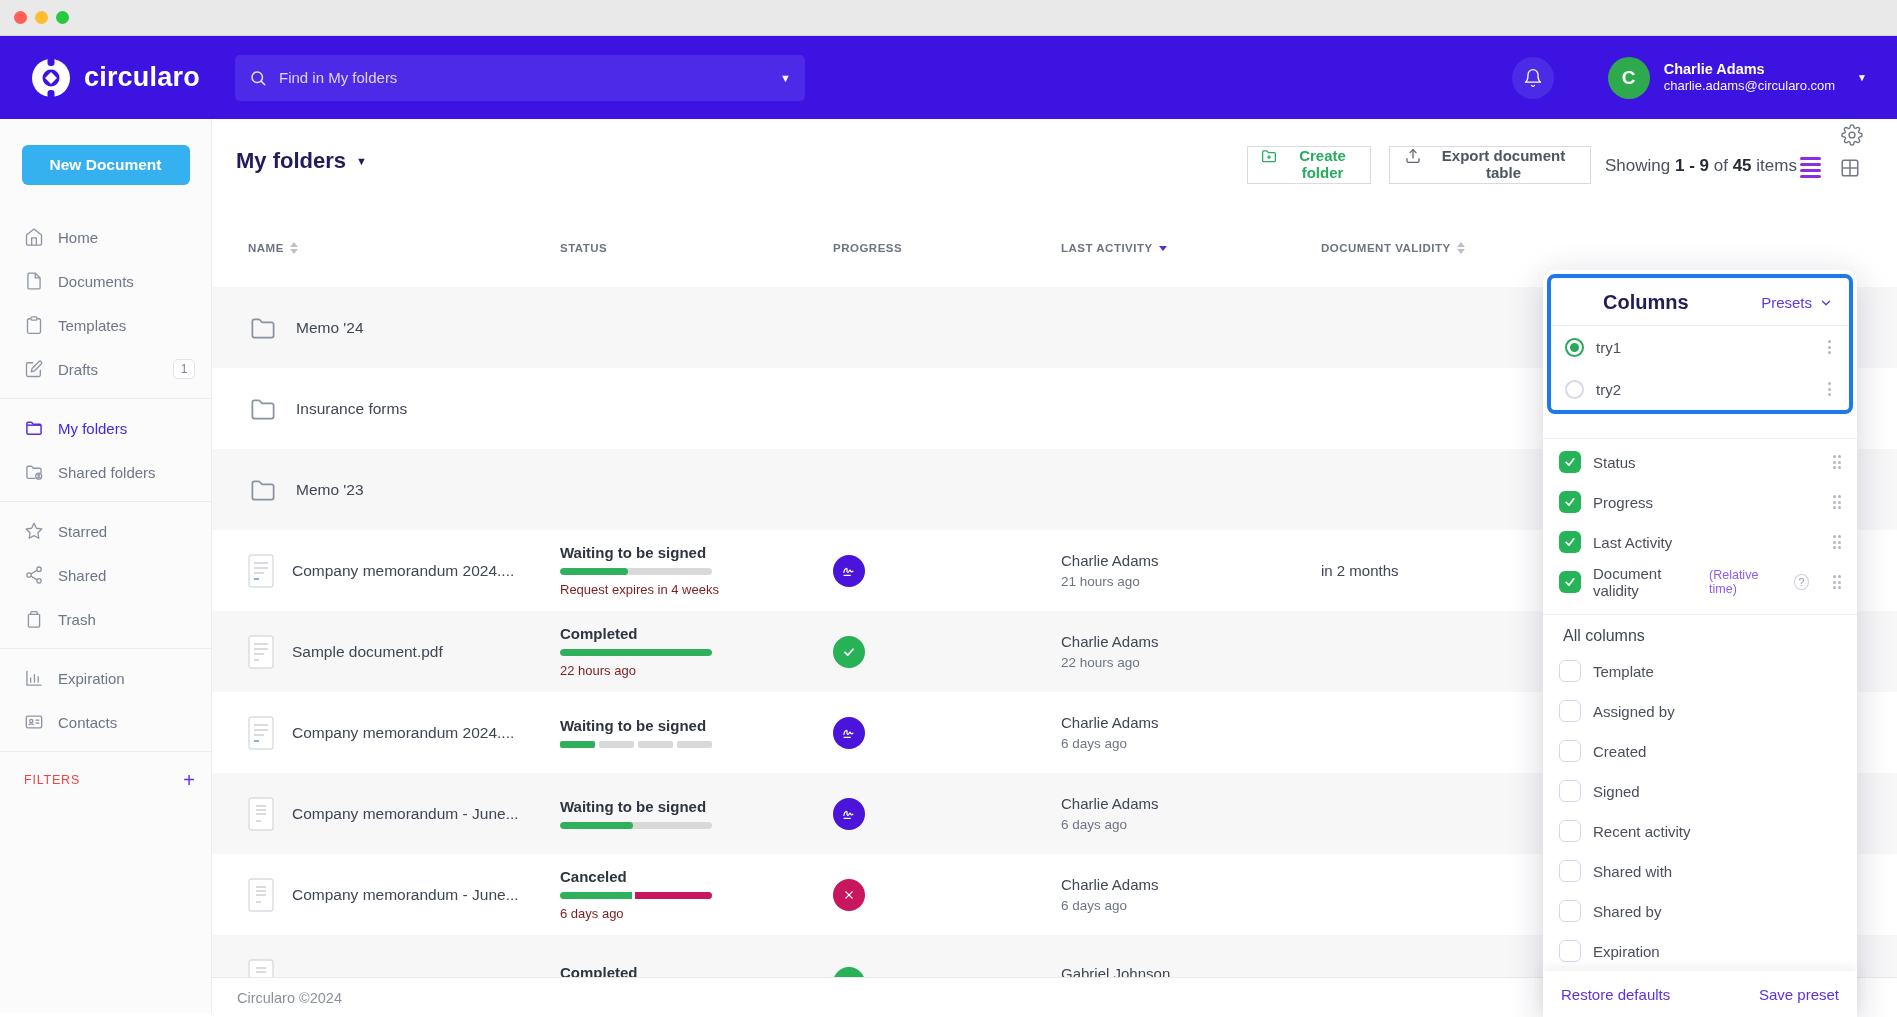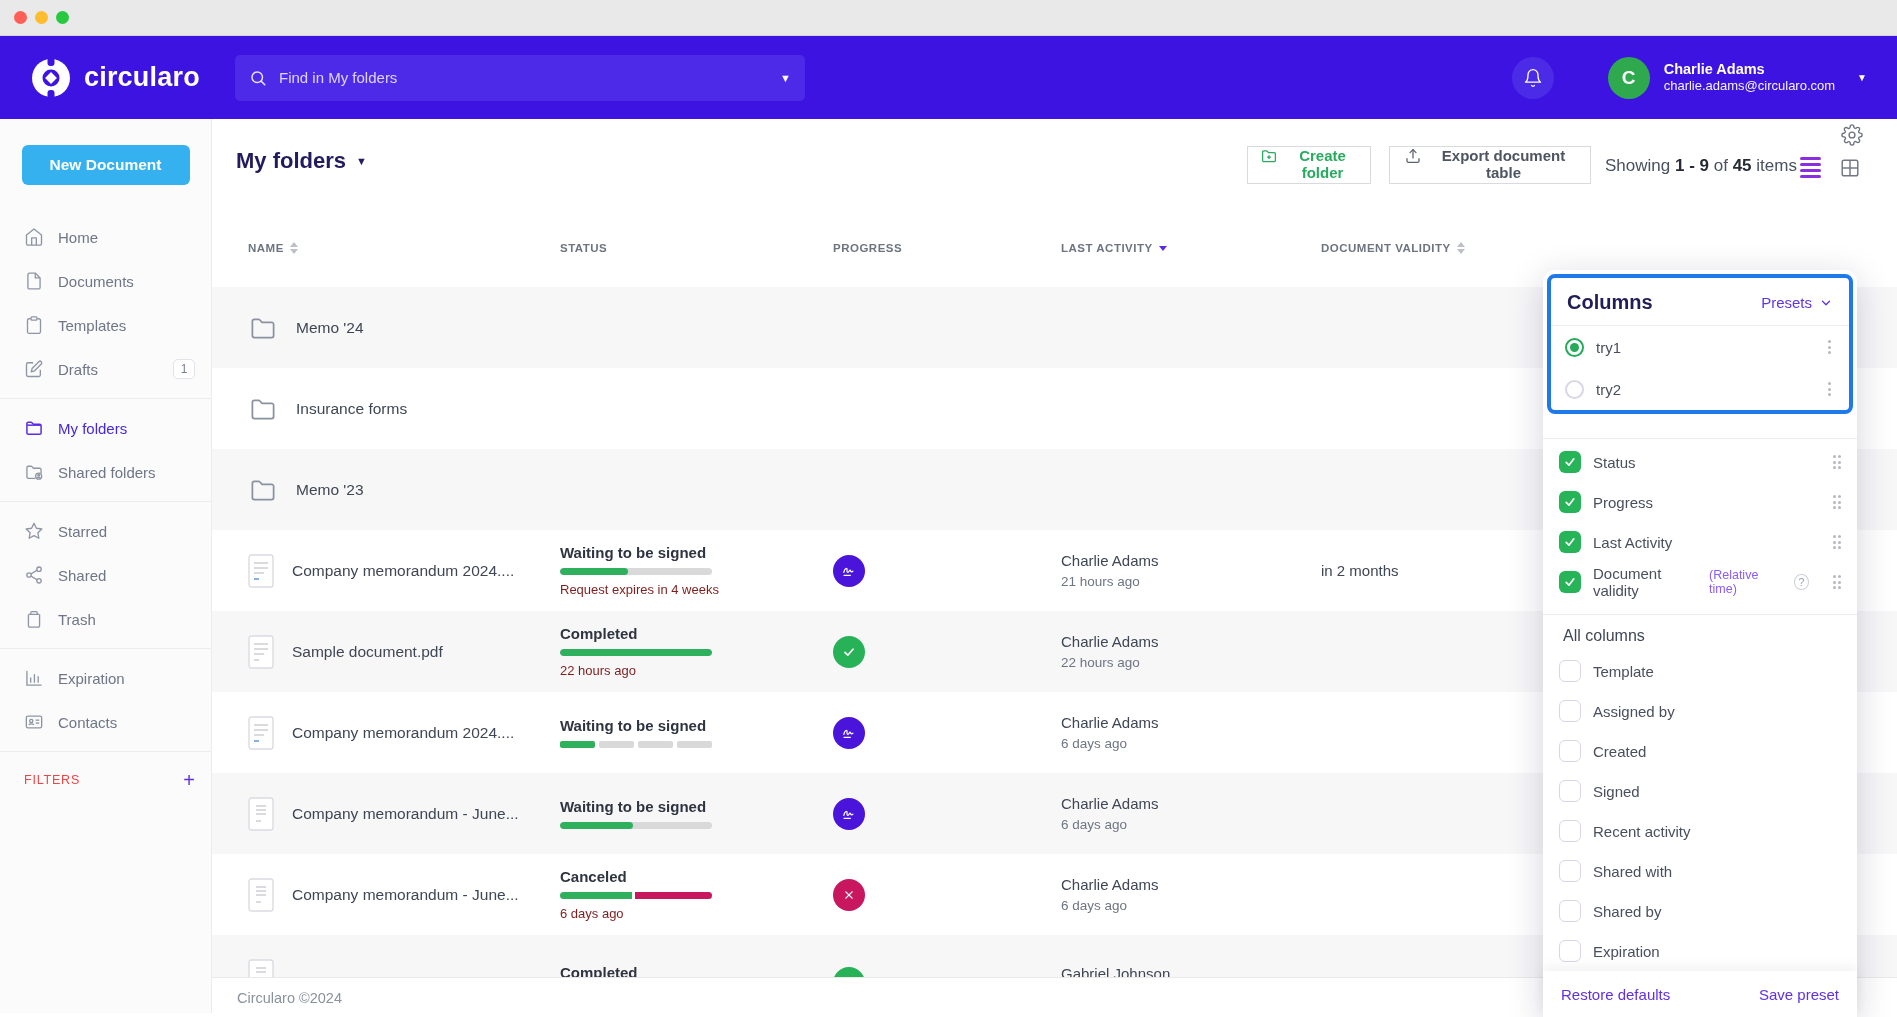--- a/index.html
+++ b/index.html
@@ -92,21 +92,21 @@
   .act-time { font-size:13.5px; color:#6e7583; }
   .cell-validity { font-size:15px; color:#3f4654; }
 
   
   .page-footer { position:absolute; left:0; right:0; bottom:0; height:40px; background:#fff; border-top:1px solid #e9e9ea; display:flex; align-items:center; padding-left:25px; z-index:5; }
   .copyright { color:#8b919d; font-size:14.5px; }
 
   
   .panel { position:absolute; left:1543px; top:270px; width:314px; bottom:0; background:#fff; border-radius:12px 12px 0 0; box-shadow:0 8px 36px rgba(22,18,60,.18); z-index:20; }
   .preset-box { margin:4px; border:4px solid #1e79e9; border-radius:8px; background:#fff; }
-  .panel-head { display:flex; align-items:center; justify-content:space-between; padding:13px 16px 11px; }
+  .panel-head { display:flex; align-items:center; justify-content:space-between; padding:13px 16px 11px;margin-left:36px; }
   .panel-title { color:#211d56; font-size:20px; font-weight:800; }
   .presets-link { display:flex; align-items:center; gap:7px; color:#5f35e2; font-size:15px; cursor:pointer; }
   .phead-div { border:none; border-top:1px solid #ececef; }
   .preset-row { height:42px; display:flex; align-items:center; gap:12px; padding:0 14px; cursor:pointer; }
   .radio { width:19px; height:19px; border-radius:50%; border:2px solid #d9d6e8; background:#fff; flex:none; display:flex; align-items:center; justify-content:center; }
   .radio.sel { border-color:#27a95a; }
   .radio.sel::after { content:""; width:9px; height:9px; border-radius:50%; background:#27a95a; }
   .preset-label { flex:1; color:#4a4f5e; font-size:15px; }
   .kebab { display:flex; flex-direction:column; gap:2.5px; padding:4px; cursor:pointer; }
   .kebab i { width:3px; height:3px; border-radius:50%; background:#b4b8c2; }

